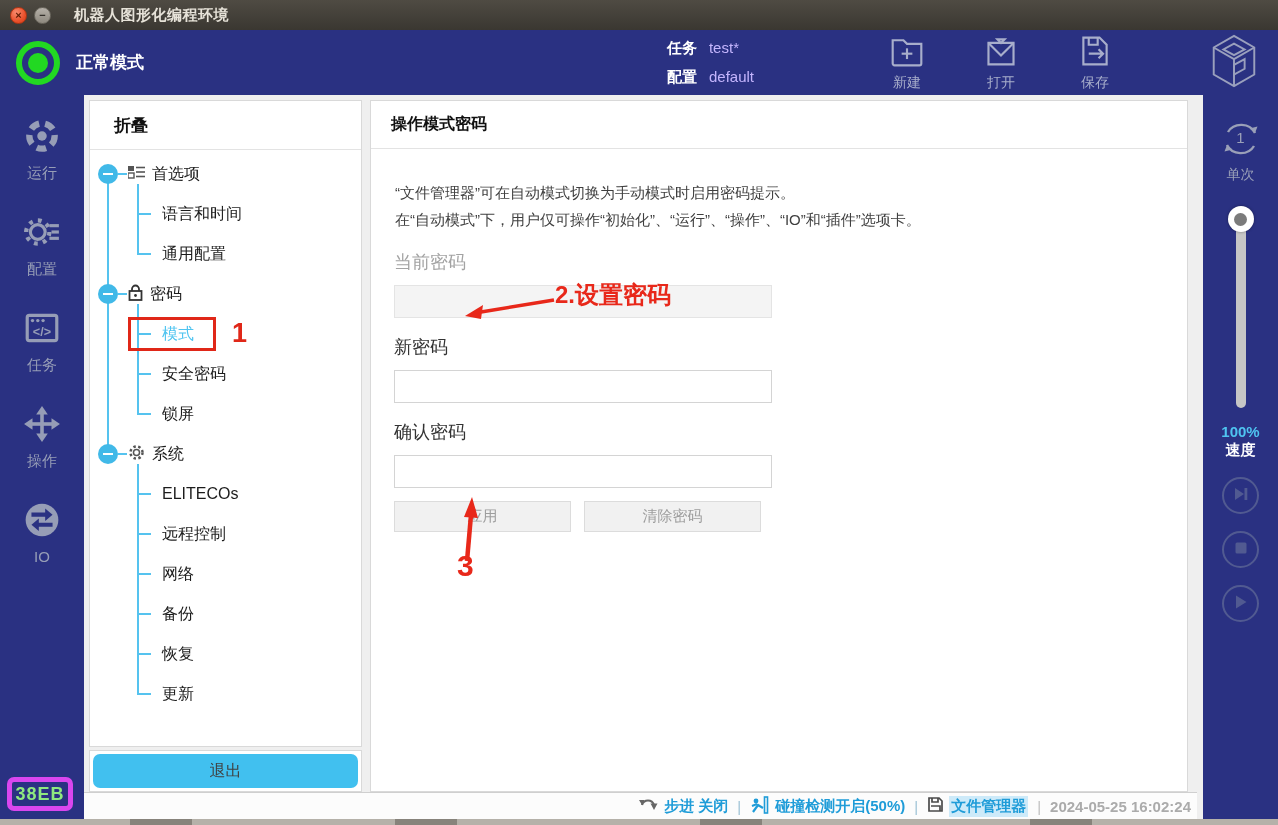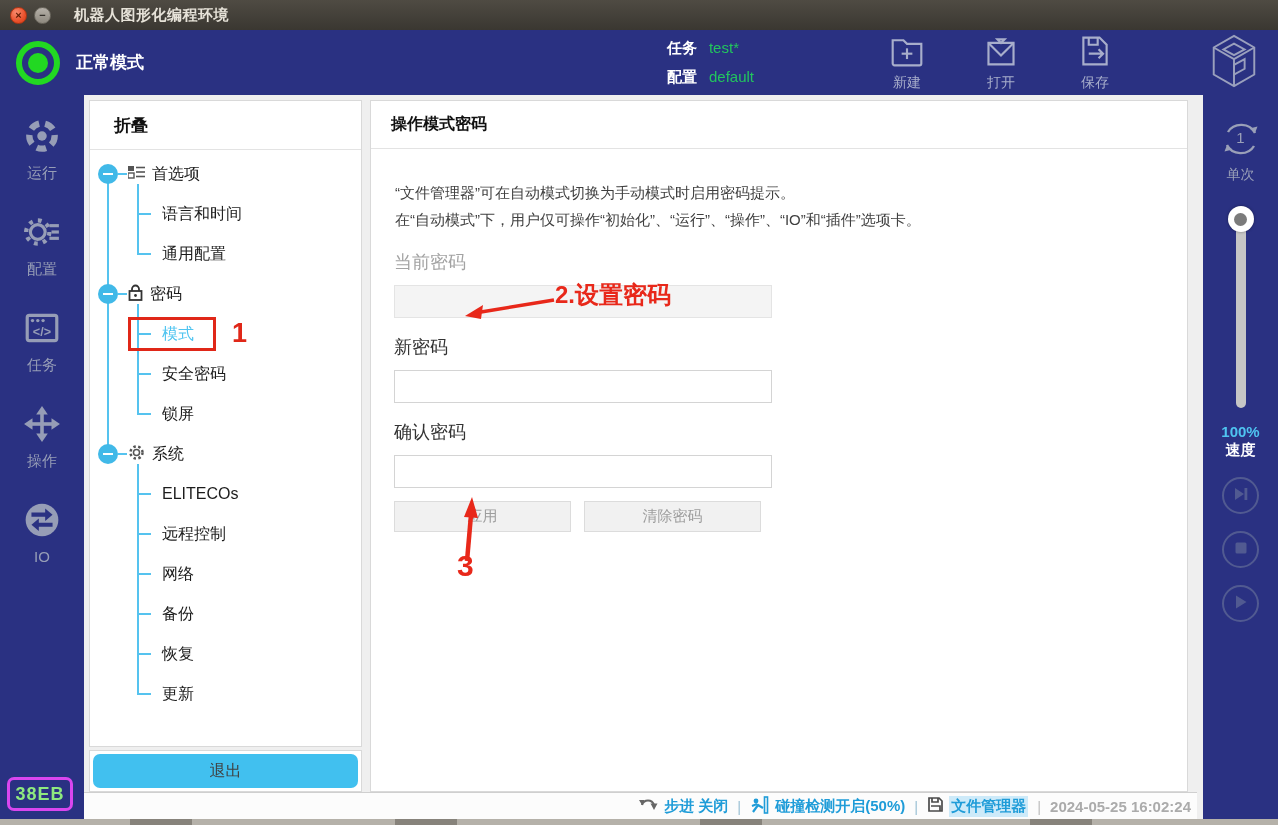--- a/index.html
+++ b/index.html
@@ -15,31 +15,31 @@
   .win-title { color:#e6e2d8; font-weight:bold; font-size:15px; margin-left:16px; letter-spacing:.5px; }
 
   
   .header { height:65px; background:#2a3182; display:flex; align-items:center; color:#fff; flex:0 0 auto; }
   .mode-ind { width:44px; height:44px; border-radius:50%; border:6px solid #22d822; margin:0 16px 0 16px; display:flex; align-items:center; justify-content:center; }
   .mode-dot { width:20px; height:20px; border-radius:50%; background:#22d822; }
   .mode-label { font-size:17px; font-weight:bold; }
   .task-config { margin-left:auto; display:flex; flex-direction:column; gap:10px; font-size:15px; }
   .tc-row { display:flex; gap:12px; align-items:baseline; }
   .tc-key { font-weight:bold; }
-  .tc-val { font-weight:normal; color:#22c55e; }
+  .tc-val { font-weight:normal; color:#c4b5fd; }
   .hdr-actions { display:flex; gap:58px; margin-left:135px; }
   .hdr-action { display:flex; flex-direction:column; align-items:center; gap:3px; color:#a8aecb; font-size:14px; cursor:pointer; }
   .hdr-logo { margin-left:95px; margin-right:18px; }
 
   
   .body { flex:1 1 auto; display:flex; min-height:0; }
   .sidebar { width:84px; background:#2a3182; display:flex; flex-direction:column; align-items:center; flex:0 0 auto; position:relative; }
   .side-item { display:flex; flex-direction:column; align-items:center; gap:6px; margin-top:30px; color:#969db6; font-size:15px; cursor:pointer; }
   .side-item:first-child { margin-top:22px; }
-  .side-badge { position:absolute; bottom:8px; left:7px; width:66px; height:34px; border:3px solid #d946ef; border-radius:7px; color:#8fe97f; font-size:18px; font-weight:bold; display:flex; align-items:center; justify-content:center; letter-spacing:1px; }
+  .side-badge { position:absolute; bottom:8px; left:7px; width:66px; height:34px; border:5px solid #d946ef; border-radius:7px; color:#8fe97f; font-size:18px; font-weight:bold; display:flex; align-items:center; justify-content:center; letter-spacing:1px; }
 
   .center-wrap { flex:1 1 auto; display:flex; flex-direction:column; background:#efefef; min-width:0; }
   .content-row { flex:1 1 auto; display:flex; min-height:0; }
 
   
   .tree-col { width:282px; flex:0 0 auto; display:flex; flex-direction:column; padding:5px 4px 0 5px; }
   .tree-card { flex:1 1 auto; background:#fff; border:1px solid #d9d9d9; display:flex; flex-direction:column; min-height:0; }
   .tree-header { font-size:17px; font-weight:bold; color:#111; padding:13px 0 12px 24px; border-bottom:1px solid #e3e3e3; }
   .tree-body { position:relative; padding-top:4px; }
   .tree-body::before { content:''; position:absolute; left:17px; top:24px; width:2px; height:280px; background:#55c3ef; }

